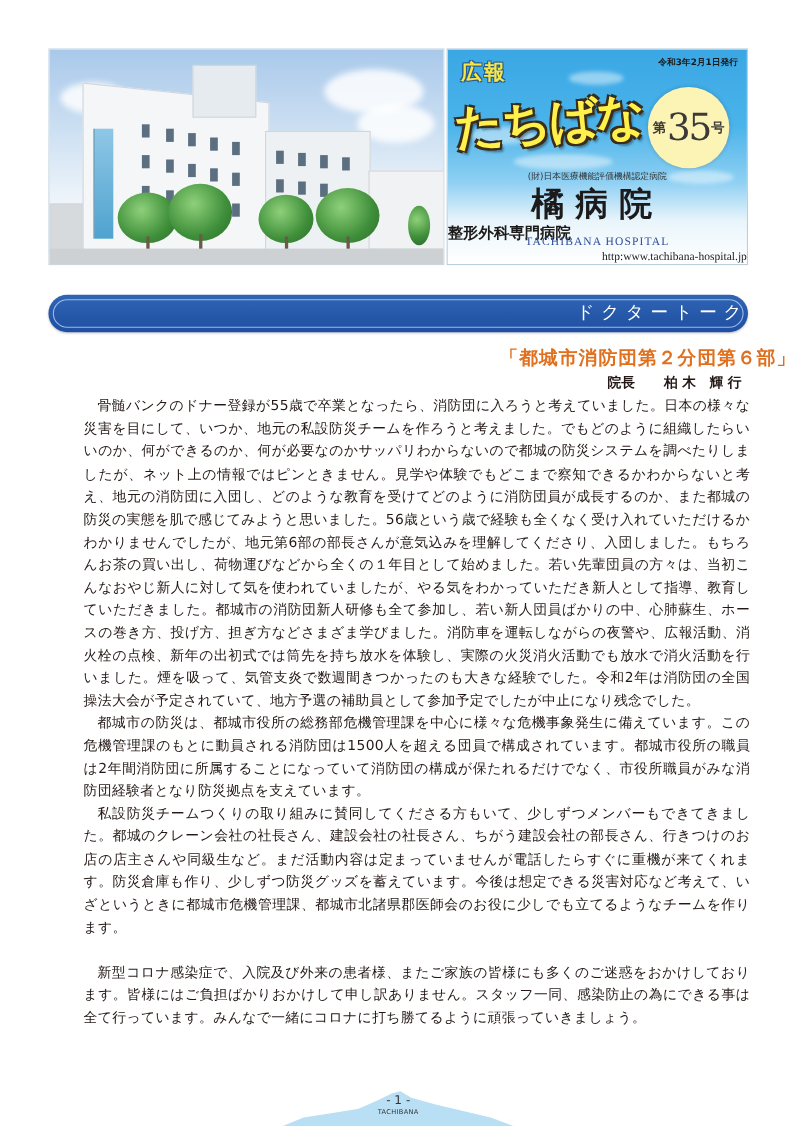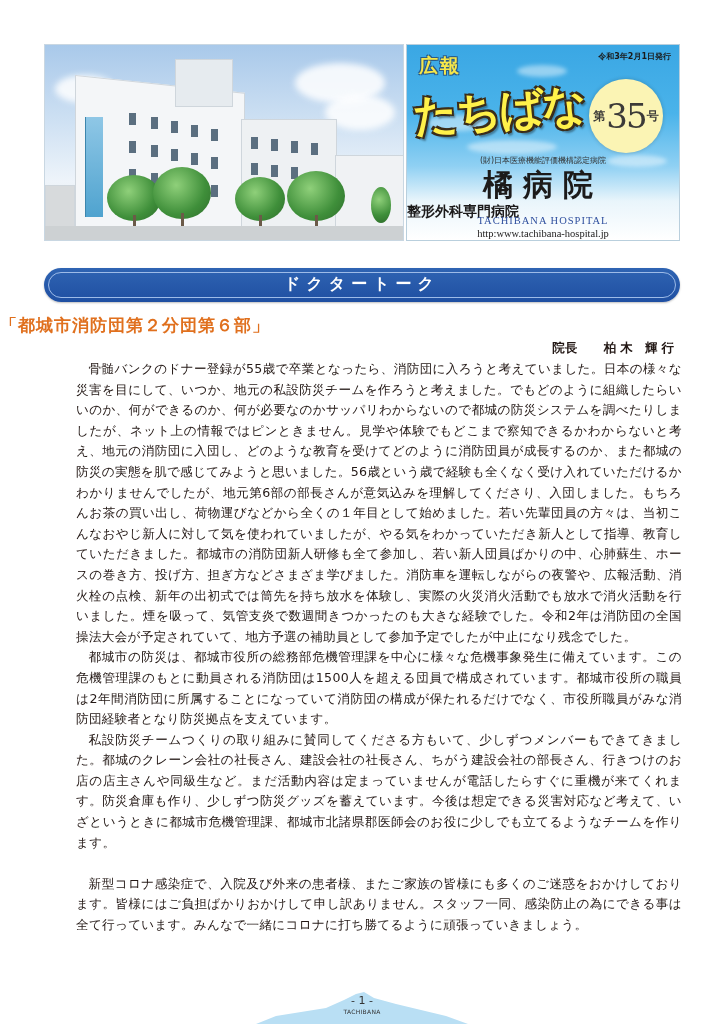--- a/index.html
+++ b/index.html
@@ -36,29 +36,29 @@
   .issue-badge { position: absolute; left: 182px; top: 34px; width: 74px; height: 74px; border-radius: 50%;
                  background: #fbf4b4; box-shadow: 0 0 4px rgba(0,0,0,.2); display: flex; align-items: center; justify-content: center;
                  font-family: "DejaVu Serif", "Liberation Serif", serif; color: #3c3a38; }
   .issue-badge .dai, .issue-badge .go { font-size: 12px; font-weight: bold; }
   .issue-badge .num { font-size: 34px; font-weight: normal; letter-spacing: -2px; margin: 0 1px; }
   .cert { position: absolute; left: 0; width: 100%; top: 110px; text-align: center; font-size: 8px; color: #333; }
   .hosp-name { position: absolute; left: 0; width: 100%; top: 120px; text-align: center;
                font-family: "DejaVu Serif", "Liberation Serif", serif; font-size: 30px; font-weight: bold; color: #1c1a1a; letter-spacing: 10px; }
   .specialty { position: absolute; left: 0; width: 100%; top: 158px; text-align: left; font-size: 14px; font-weight: bold; color: #1c1a1a; }
   .hosp-en { position: absolute; left: 0; width: 100%; top: 170px; text-align: center; font-family: "Liberation Serif", serif; font-size: 10.5px; color: #2f4f9e; letter-spacing: 1px; }
-  .hosp-url { position: absolute; left: 0; width: 100%; top: 183px; text-align: center; font-family: "Liberation Serif", serif; font-size: 10.5px; color: #1c1a1a; }
+  .hosp-url { position: absolute; left: 0; width: 100%; top: 183px; text-align: right; font-family: "Liberation Serif", serif; font-size: 10.5px; color: #1c1a1a; }
 
   
   .section-bar { position: absolute; left: 44px; top: 268px; width: 636px; height: 34px; border-radius: 17px;
                  background: linear-gradient(180deg, #2f64b3 0%, #1f4fa2 100%); box-shadow: 0 1px 2px rgba(0,0,0,.25); }
   .section-bar::after { content: ""; position: absolute; left: 4px; top: 4px; right: 4px; bottom: 4px; border-radius: 14px; border: 1px solid #9dbbe8; }
-  .section-bar span { position: absolute; left: 0; right: 0; top: 6px; text-align: center; color: #ffffff; font-weight: bold; font-size: 16px; letter-spacing: 6px; }
+  .section-bar span { position: absolute; left: 0; right: 0; top: 6px; text-align: right; color: #ffffff; font-weight: normal; font-size: 16px; letter-spacing: 6px; }
 
-  .article-title { position: absolute; left: 0; width: 724px; top: 314px; text-align: left; color: #e0701e; font-weight: bold; font-size: 17px; letter-spacing: 1px; }
+  .article-title { position: absolute; left: 0; width: 724px; top: 314px; text-align: right; color: #e0701e; font-weight: bold; font-size: 17px; letter-spacing: 1px; }
   .author { position: absolute; right: 46px; top: 340px; font-size: 12.5px; font-weight: bold; color: #231815; }
   .author .role { margin-right: 22px; }
   .author .name { letter-spacing: 4px; }
 
   
   .body-text { position: absolute; left: 44px; top: 359px; width: 638px; font-size: 12.6px; line-height: 20.6px; color: #231815; text-align: justify; letter-spacing: 0.3px; }
   .body-text p { text-indent: 1em; margin-left: 32px; }
   .body-text p.gap { margin-top: 20.6px; }
 
   

